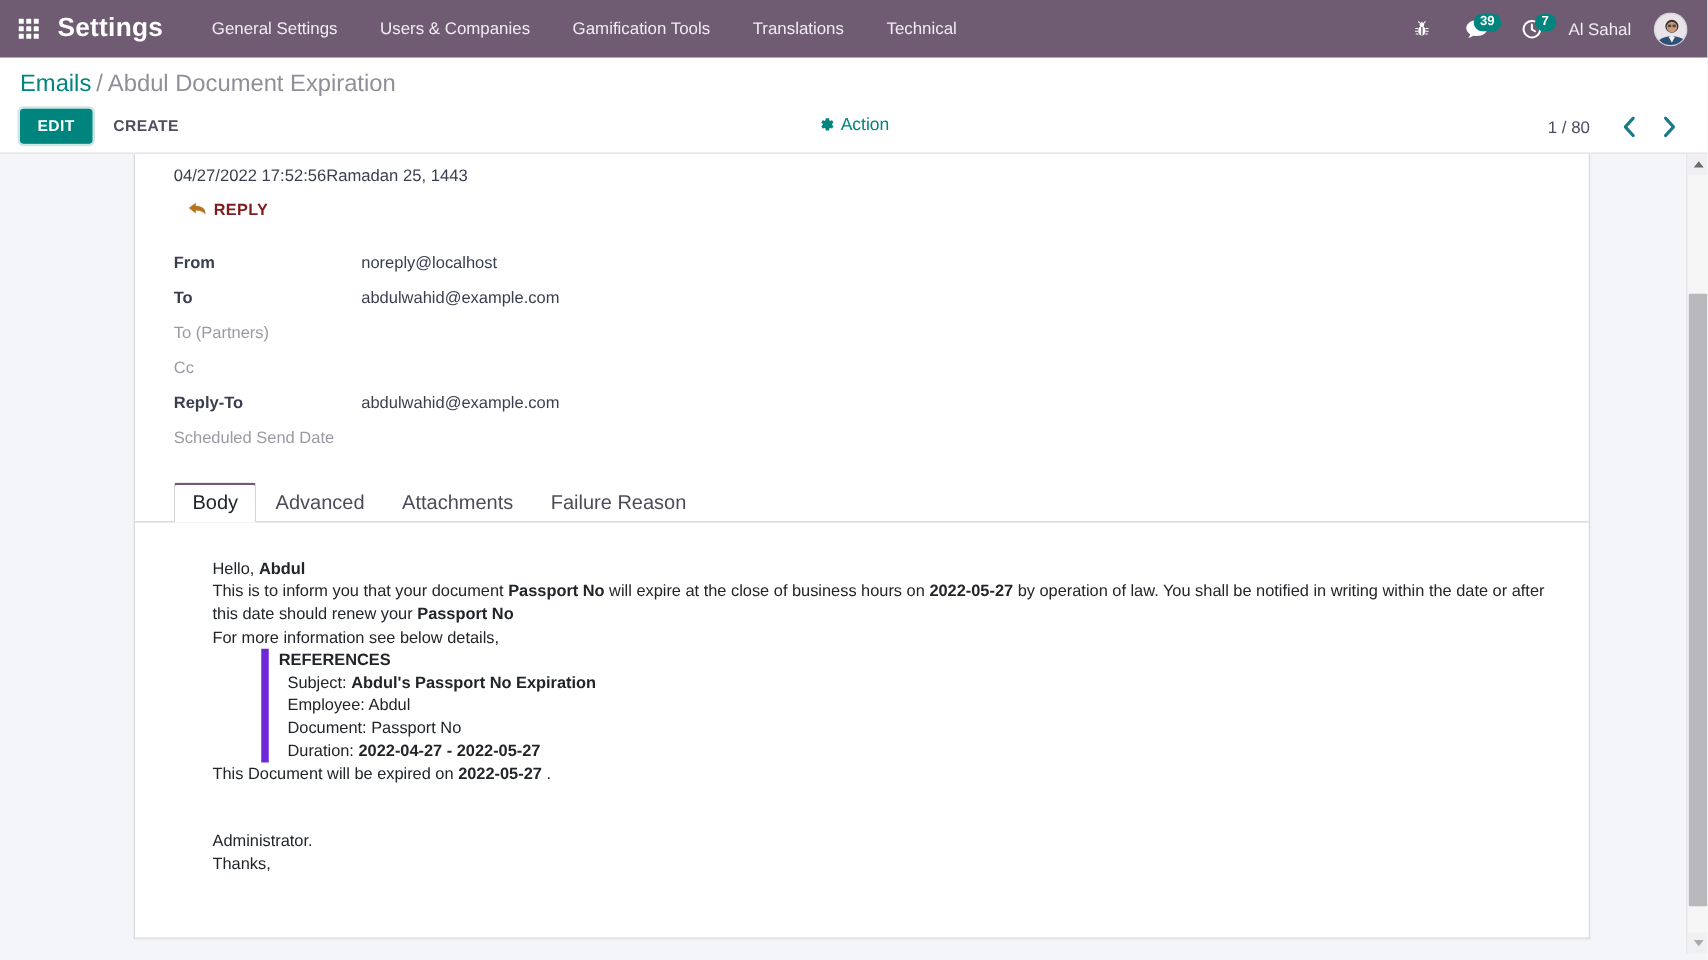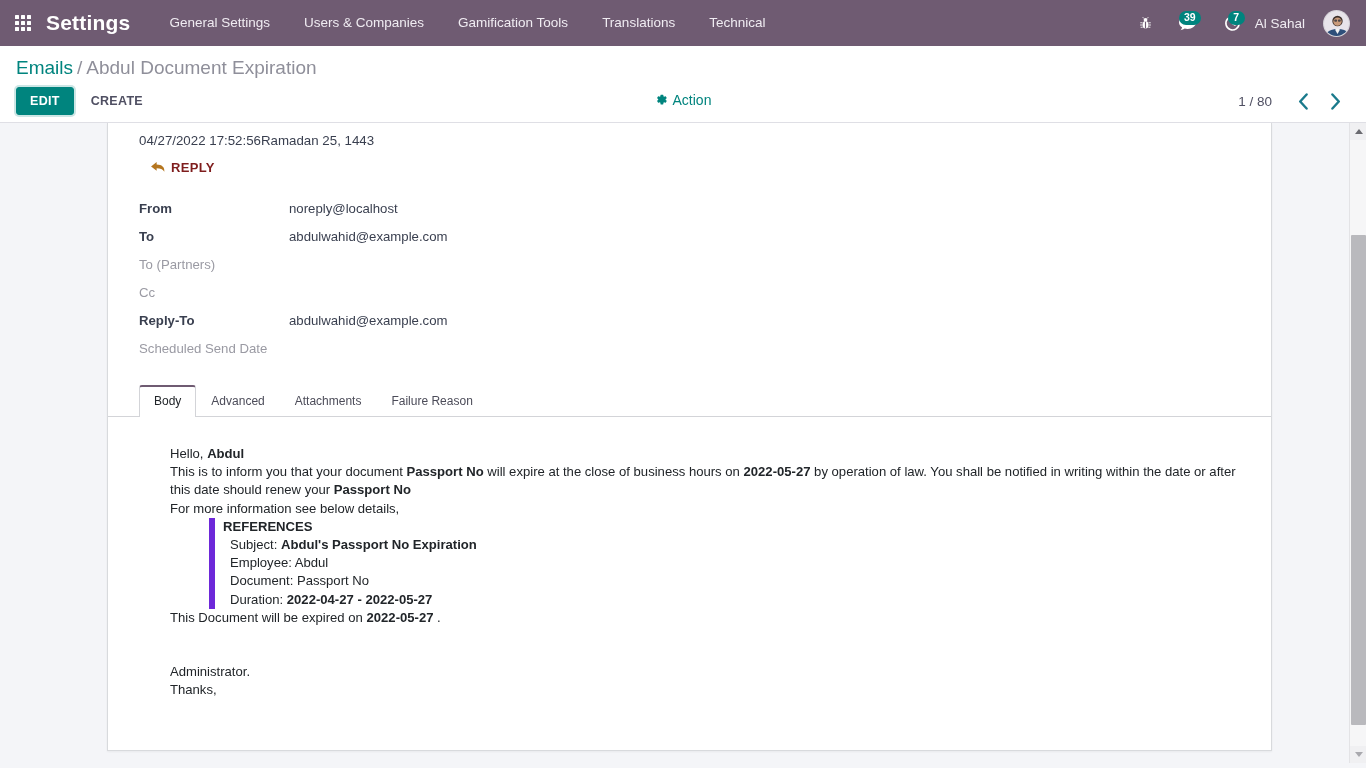--- a/index.html
+++ b/index.html
@@ -49,21 +49,21 @@
     padding: 0 17px;
     line-height: 46px;
     cursor: pointer;
     white-space: nowrap;
   }
 
   .nav-spacer { flex: 1; }
 
   .sys-icon {
     width: 30px; height: 40px;
-    display: flex; align-items: center; justify-content: flex-end;
+    display: flex; align-items: center; justify-content: center;
     position: relative;
     cursor: pointer;
   }
   .badge {
     position: absolute;
     top: 8px; right: -4px;
     background: #00847e;
     color: #fff;
     font-size: 10.5px;
     font-weight: 700;
@@ -249,21 +249,21 @@
   
   .tabs-bar {
     margin-top: 22px;
     padding-left: 31px;
     border-bottom: 1px solid #d3d4d8;
     display: flex;
     align-items: flex-end;
     height: 33px;
   }
   .tab {
-    font-size: 12px;
+    font-size: 16px;
     color: #4c4c59;
     padding: 7px 14px 7px;
     border: 1px solid transparent;
     border-bottom: none;
     cursor: pointer;
     position: relative;
     top: 1px;
     line-height: 17px;
     background: transparent;
   }

